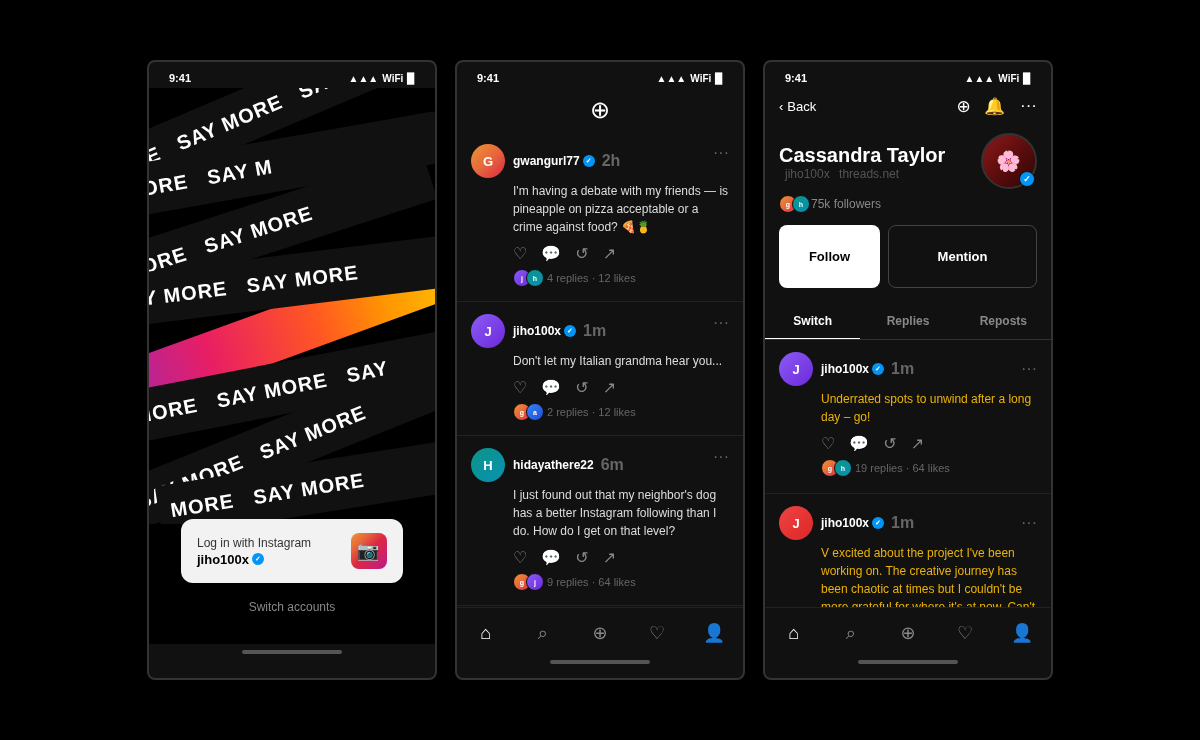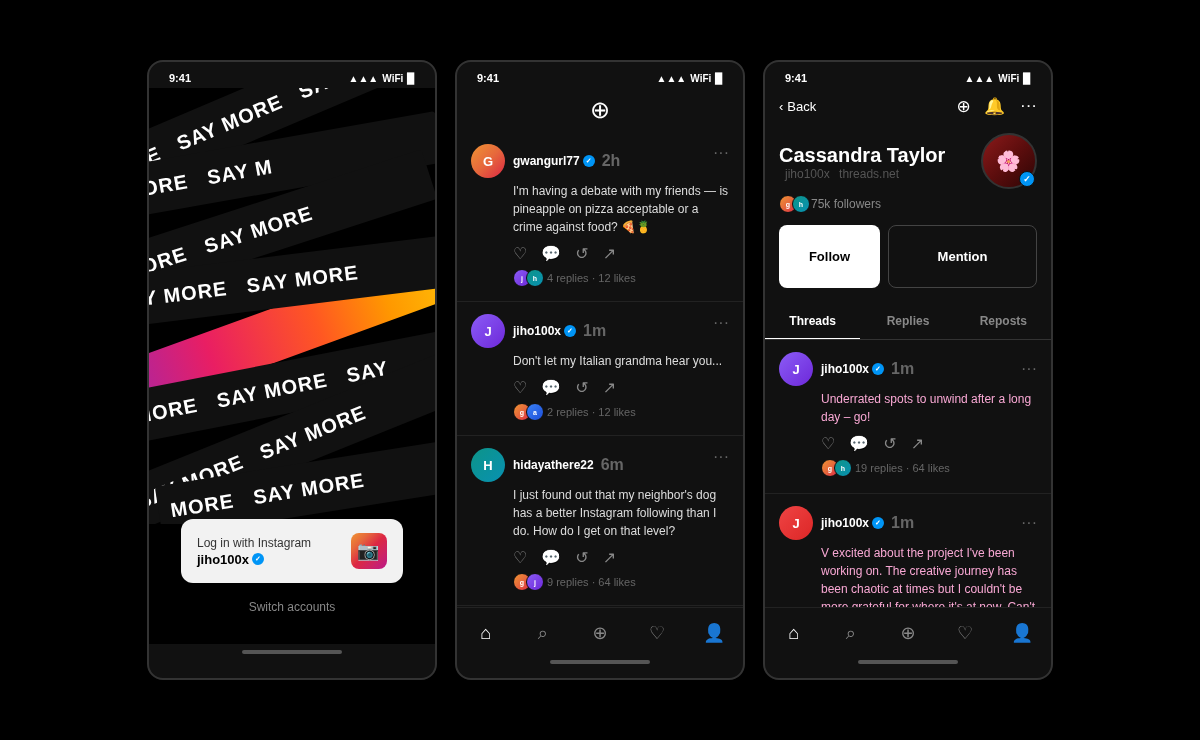--- a/index.html
+++ b/index.html
@@ -11,21 +11,21 @@
       align-items: center;
       justify-content: center;
       gap: 18px;
       font-family: -apple-system, BlinkMacSystemFont, 'Segoe UI', sans-serif;
       overflow: hidden;
     }
 
     
     .phone {
       background: #111;
-      border-radius: 16px;
+      border-radius: 8px;
       border: 2px solid #333;
       overflow: hidden;
       position: relative;
       flex-shrink: 0;
     }
     .phone-1 { width: 290px; height: 620px; }
     .phone-2 { width: 290px; height: 620px; background: #111; }
     .phone-3 { width: 290px; height: 620px; background: #111; }
 
     
@@ -415,21 +415,21 @@
 
     .profile-post-header {
       display: flex;
       align-items: center;
       justify-content: space-between;
       margin-bottom: 4px;
     }
 
     .profile-post-text {
       font-size: 12px;
-      color: #f9a8d4;
+      color: #eab308;
       line-height: 1.5;
       margin: 4px 0 8px 42px;
     }
 
     .profile-post-actions {
       display: flex;
       gap: 14px;
       margin-left: 42px;
       margin-bottom: 6px;
     }
@@ -652,21 +652,21 @@
         <span class="followers-count">75k followers</span>
       </div>
 
       <div class="profile-actions">
         <button class="btn-follow">Follow</button>
         <button class="btn-mention">Mention</button>
       </div>
     </div>
 
     <div class="profile-tabs">
-      <div class="profile-tab active">Threads</div>
+      <div class="profile-tab active">Switch</div>
       <div class="profile-tab">Replies</div>
       <div class="profile-tab">Reposts</div>
     </div>
 
     <div class="profile-posts">
 
       <div class="profile-post">
         <div class="profile-post-header">
           <div style="display:flex;align-items:center;gap:8px;">
             <div class="avatar av-purple">J</div>

